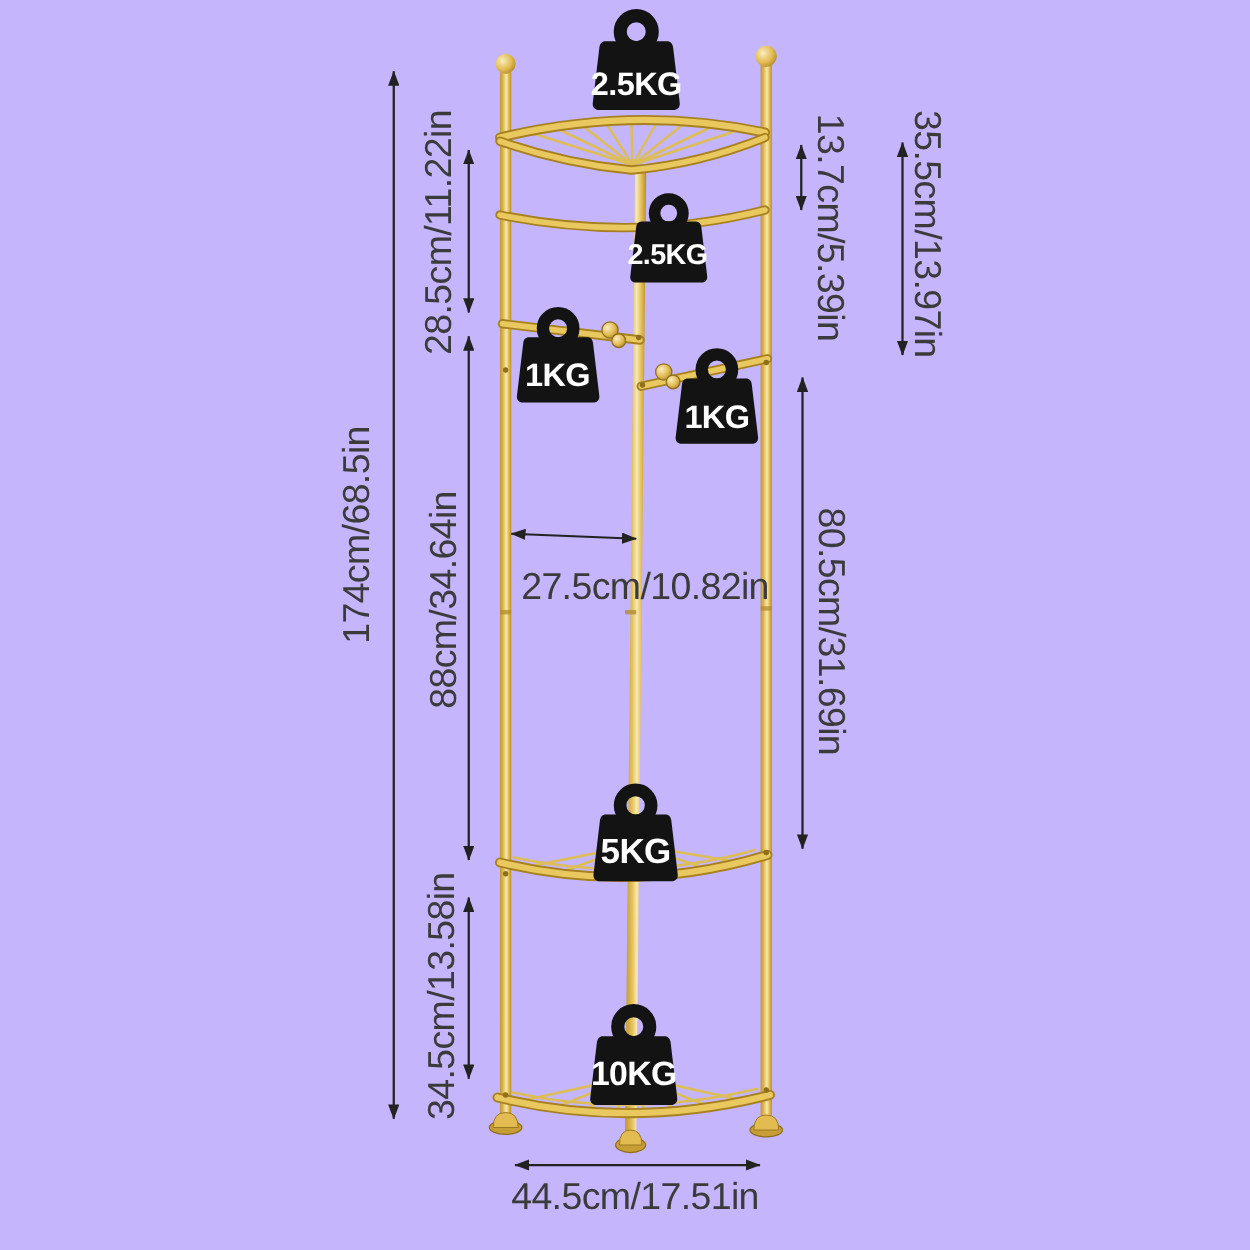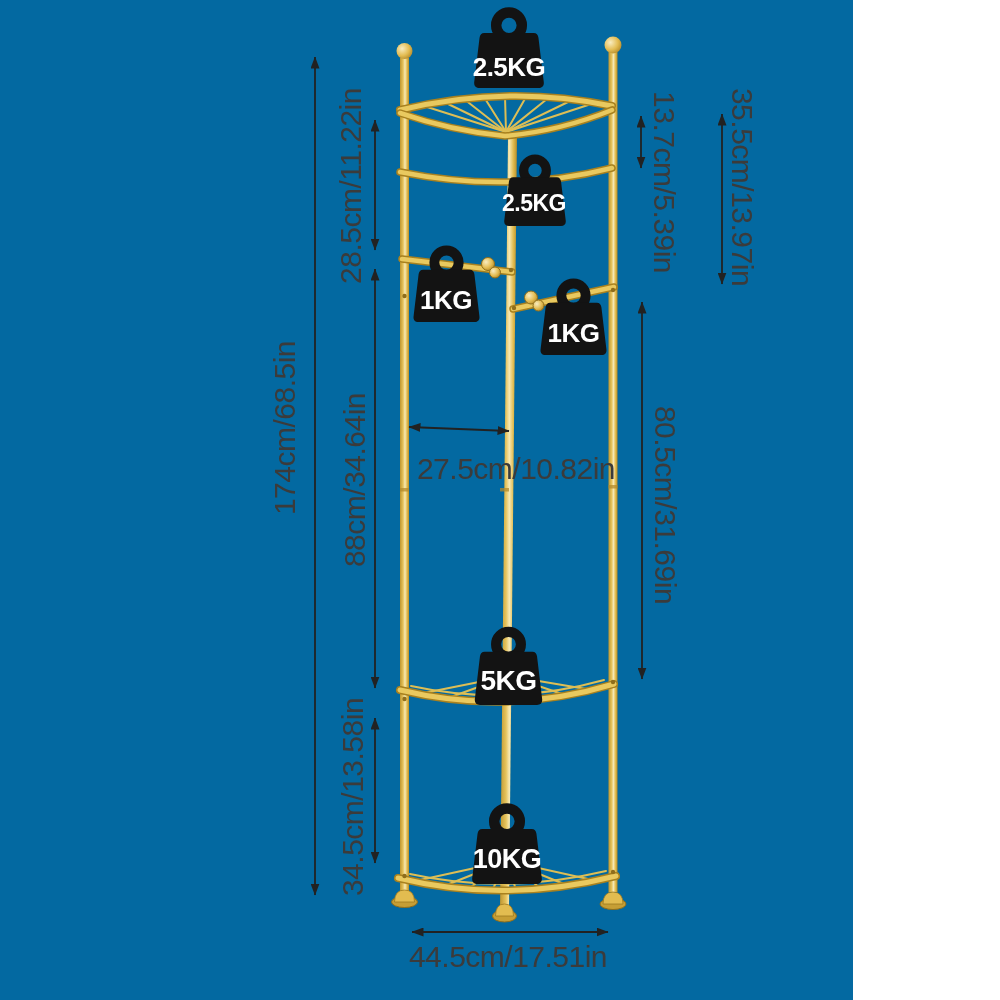--- a/index.html
+++ b/index.html
@@ -1,16 +1,16 @@
 <!DOCTYPE html>
 <html><head>
 <meta charset="utf-8">
 <style>
   html,body{margin:0;padding:0;background:#fff;}
-  .stage{position:relative;width:853px;height:1000px;background:#0369a1;overflow:hidden;}
+  .stage{position:relative;width:1000px;height:1000px;background:#c4b5fd;overflow:hidden;}
   svg{display:block;}
   .gold-outline{stroke:#A8811F;fill:none;stroke-linecap:round;}
   .gold-inner{stroke:#E9C95F;fill:none;stroke-linecap:round;}
   .wire{stroke:#DDBE55;stroke-width:2;fill:none;stroke-linecap:round;}
   .joint{fill:#B18A2B;opacity:.75;}
   .screw{fill:#8F6E1C;}
   .knob{fill:url(#ballGrad);stroke:#8F6E1C;stroke-width:1;}
   .foot-base{fill:#C69E35;stroke:#8F6E1C;stroke-width:1;}
   .foot-dome{fill:#E2BC50;stroke:#9C7920;stroke-width:.8;}
   .dim-line{stroke:#222;stroke-width:1.8;fill:none;}

